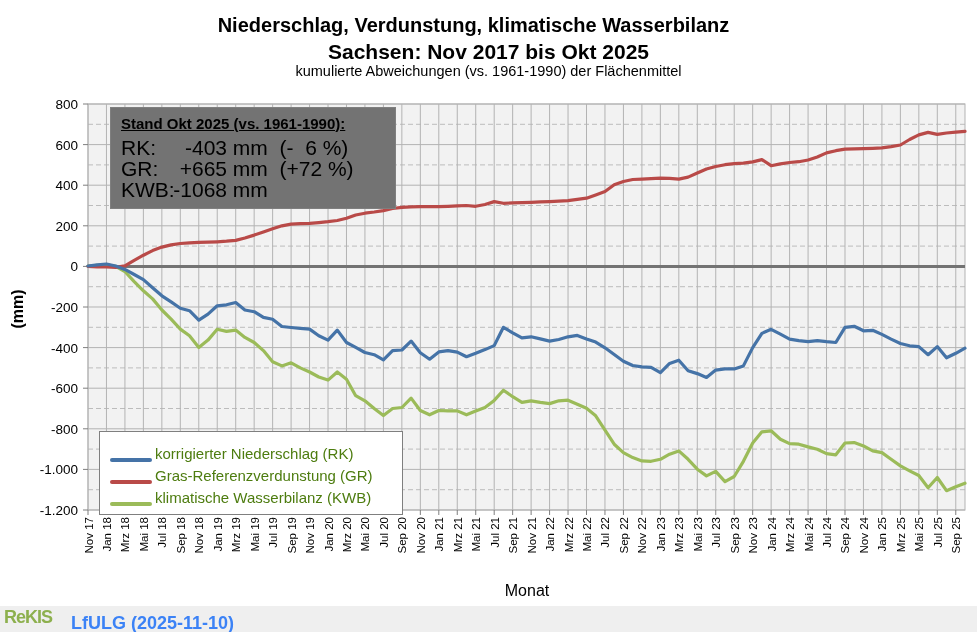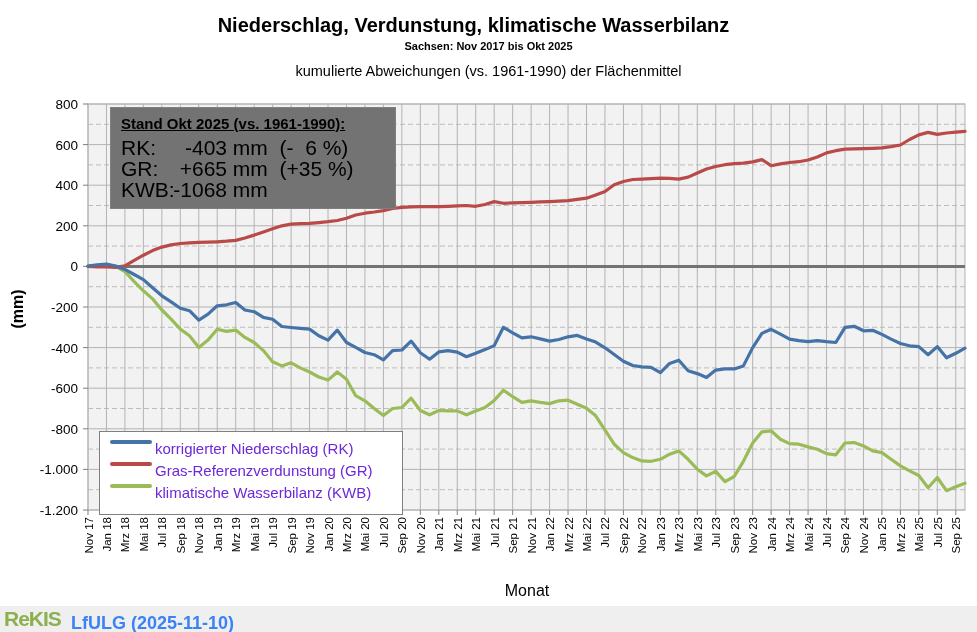--- a/index.html
+++ b/index.html
@@ -1,41 +1,41 @@
 <!DOCTYPE html>
 <html><head>
 <meta charset="utf-8">
 <style>
   html,body{margin:0;padding:0}
   body{width:977px;height:632px;position:relative;background:#ffffff;
        font-family:"Liberation Sans",sans-serif;overflow:hidden}
   .title-1{position:absolute;left:0;top:14px;width:947px;text-align:center;
            font-size:20px;font-weight:bold;color:#000}
   .title-2{position:absolute;left:0;top:40px;width:977px;text-align:center;
-           font-size:11px;font-weight:bold;color:#000}
+           font-size:21px;font-weight:bold;color:#000}
   .title-3{position:absolute;left:0;top:63px;width:977px;text-align:center;
            font-size:14.5px;color:#000}
   #chart-svg{position:absolute;left:0;top:0}
   .y-axis-title{position:absolute;left:-14px;top:300px;width:64px;text-align:center;
                 font-size:16px;font-weight:bold;transform:rotate(-90deg);color:#000}
   .x-axis-title{position:absolute;left:88px;top:582px;width:878px;text-align:center;
                 font-size:16px;font-weight:normal;color:#000}
   .infobox{position:absolute;left:110px;top:107px;width:286px;background:#737373;
            border:1px solid #7f7f7f;box-sizing:border-box;padding:7px 10px 8px 10px}
   .infobox-title{font-size:15px;font-weight:bold;text-decoration:underline;
                  margin-bottom:5px;white-space:pre}
   .info-row{display:grid;grid-template-columns:50px 56px auto;font-size:21px;
             line-height:21px;white-space:pre}
   .info-value{text-align:right}
   .legend{position:absolute;left:99px;top:431px;width:304px;background:#ffffff;
           border:1px solid #7f7f7f;box-sizing:border-box;padding:8px 10px}
-  .legend-item{display:flex;align-items:flex-start;height:22px;font-size:15px;color:#6d28d9}
+  .legend-item{display:flex;align-items:flex-end;height:22px;font-size:15px;color:#4d7c0f}
   .legend-swatch{width:42px;height:4px;margin-right:3px;flex:0 0 aupx;border-radius:2px}
   .footer-bar{position:absolute;left:0;top:606px;width:977px;height:26px;background:#efefef}
-  .footer-logo{position:absolute;left:4px;top:607px;font-size:21px;font-weight:bold;
+  .footer-logo{position:absolute;left:4px;top:607px;font-size:18px;font-weight:bold;
                letter-spacing:-1px;color:#8db04e}
   .footer-source{position:absolute;left:71px;top:613px;font-size:18px;font-weight:bold;
                  color:#3b82f6}
 </style>
 </head>
 <body>
 
 <svg id="chart-svg" width="977" height="632">
     <rect x="88" y="104" width="877" height="406" fill="#f2f2f2"></rect>
     <line x1="88" y1="489.7" x2="965" y2="489.7" stroke="#bcbcbc" stroke-width="1" stroke-dasharray="5 3"></line>
@@ -236,21 +236,21 @@
 <div class="title-2">Sachsen: Nov 2017 bis Okt 2025</div>
 <div class="title-3">kumulierte Abweichungen (vs. 1961-1990) der Flächenmittel</div>
 
 <div class="y-axis-title">(mm)</div>
 <div class="x-axis-title">Monat</div>
 
 <div class="infobox">
   <div class="infobox-title">Stand Okt 2025 (vs. 1961-1990):</div>
   <div id="infobox-rows">
       <div class="info-row"><span>RK:</span><span class="info-value">-403</span><span> mm  (-  6 %)</span></div>
-      <div class="info-row"><span>GR:</span><span class="info-value">+665</span><span> mm  (+35 %)</span></div>
+      <div class="info-row"><span>GR:</span><span class="info-value">+665</span><span> mm  (+72 %)</span></div>
       <div class="info-row"><span>KWB:</span><span class="info-value">-1068</span><span> mm</span></div>
     </div>
 </div>
 
 <div class="legend">
   <div id="legend-items">
       <div class="legend-item">
         <span class="legend-swatch" style="background: rgb(69, 115, 167);"></span>
         <span>korrigierter Niederschlag (RK)</span>
       </div>

